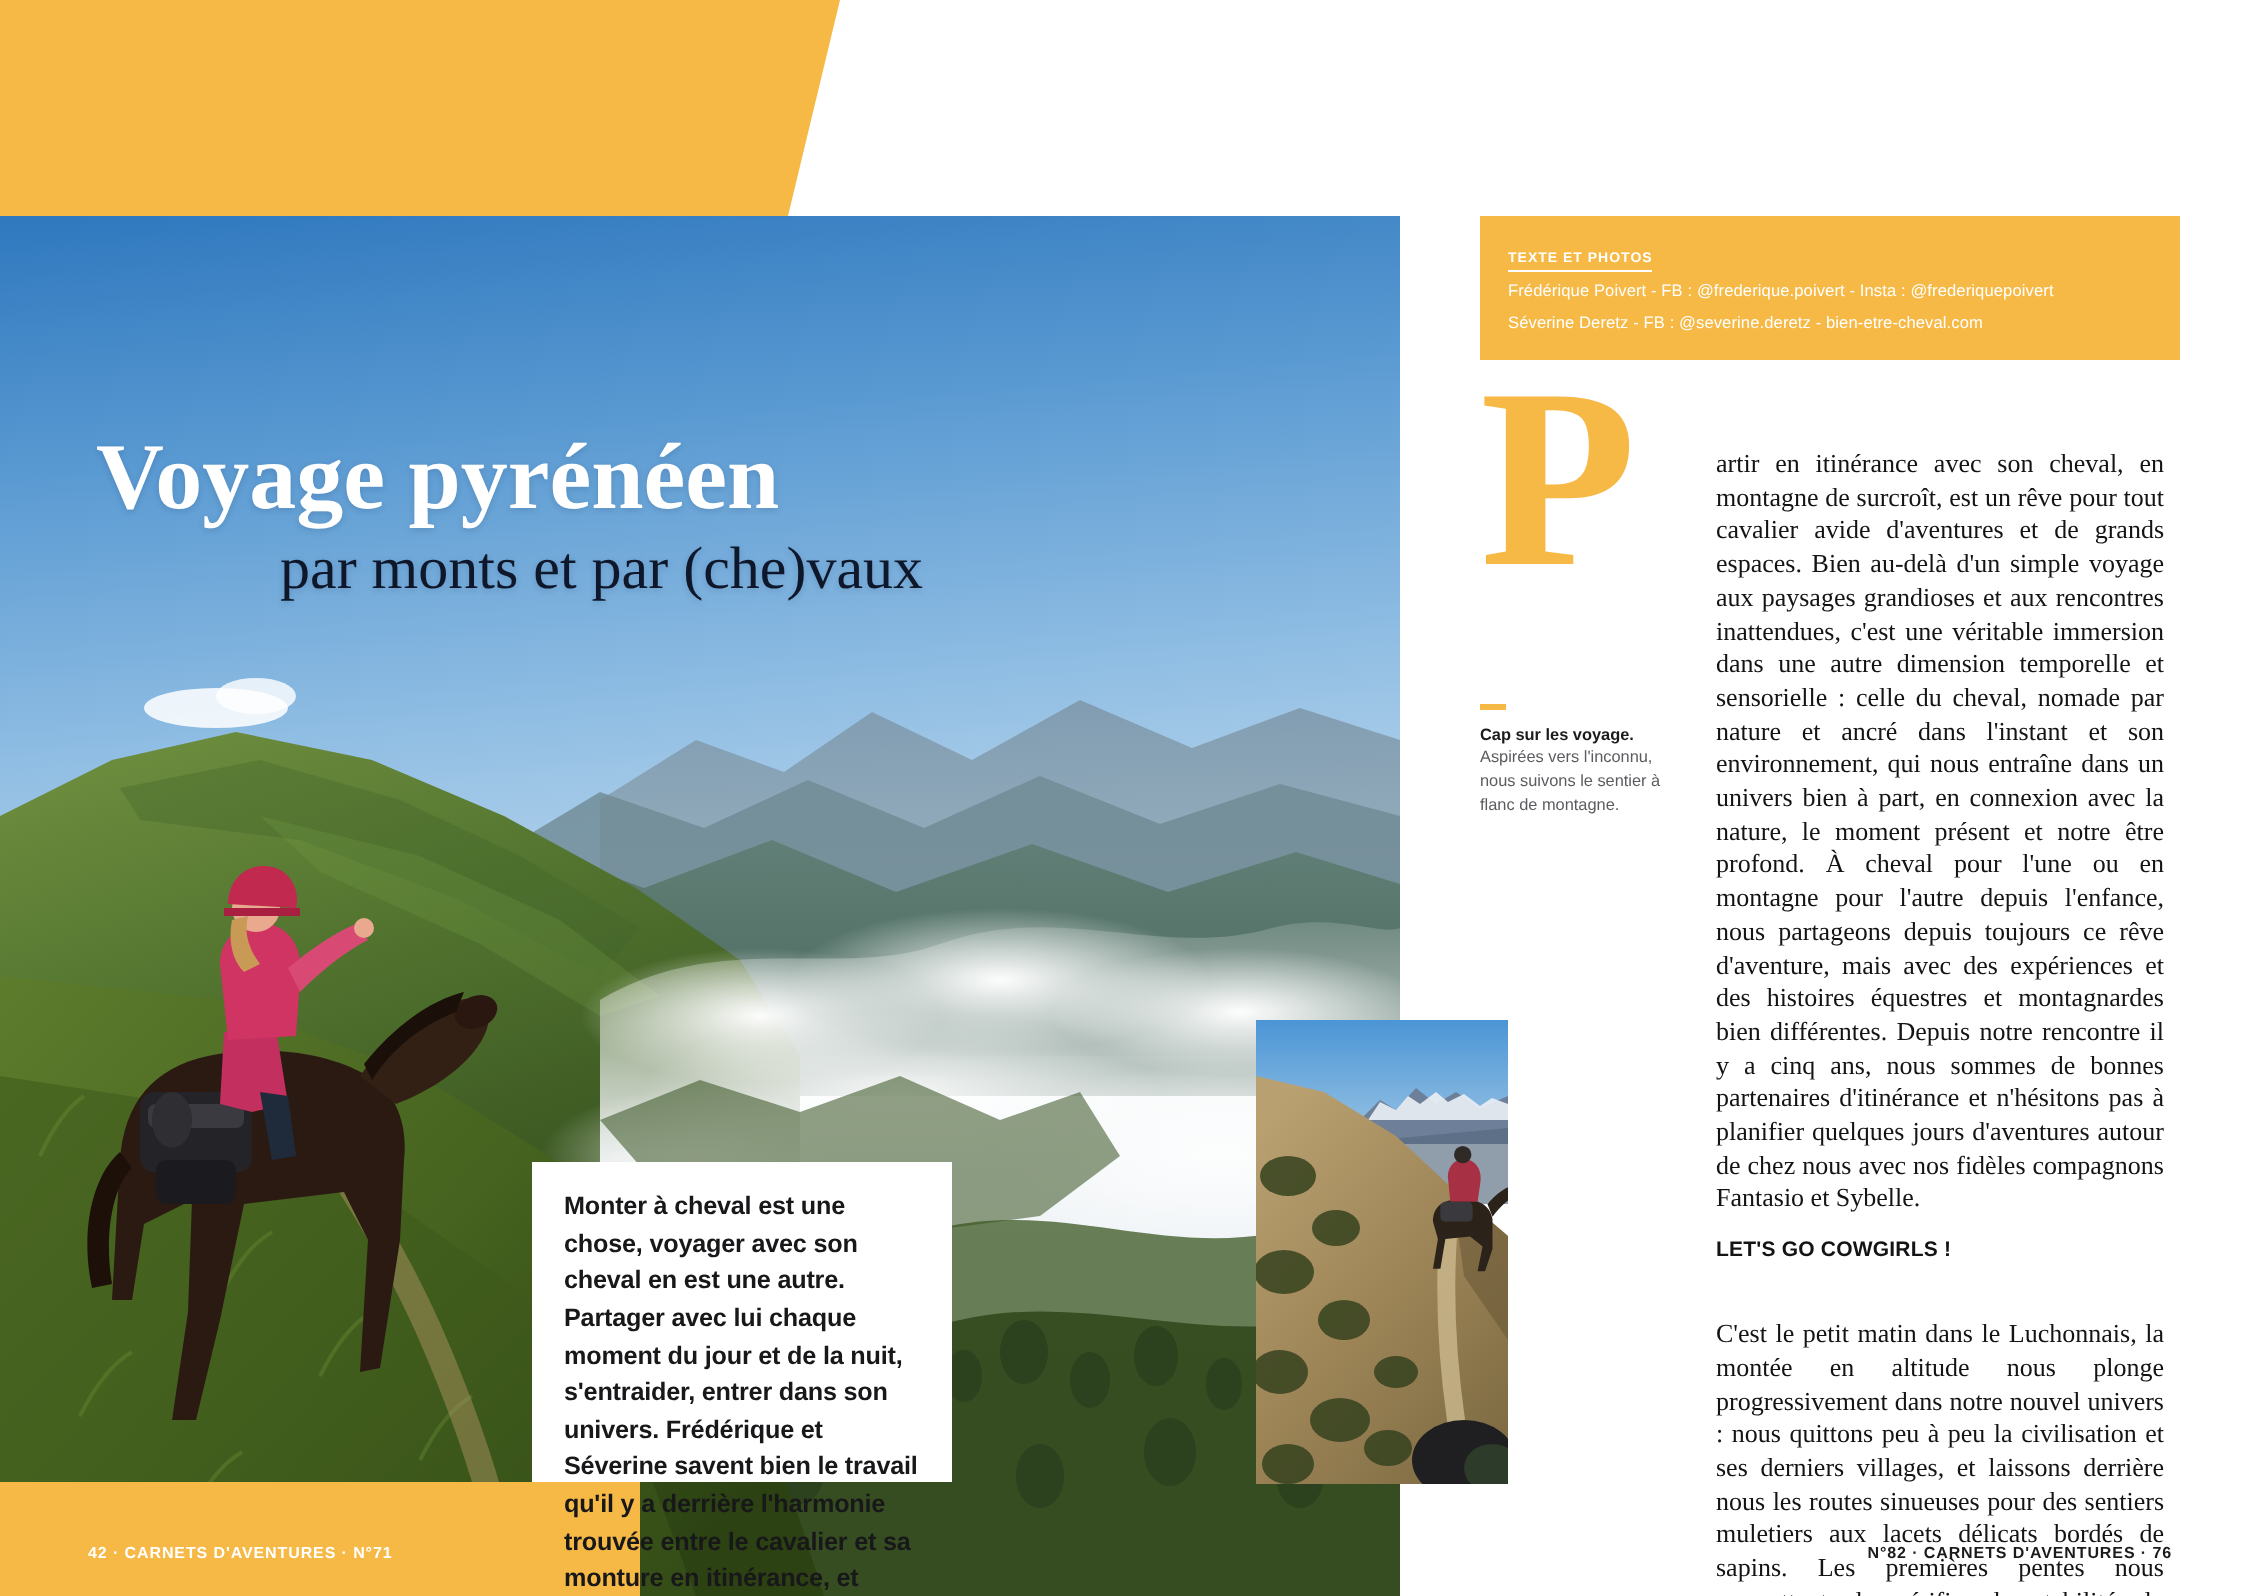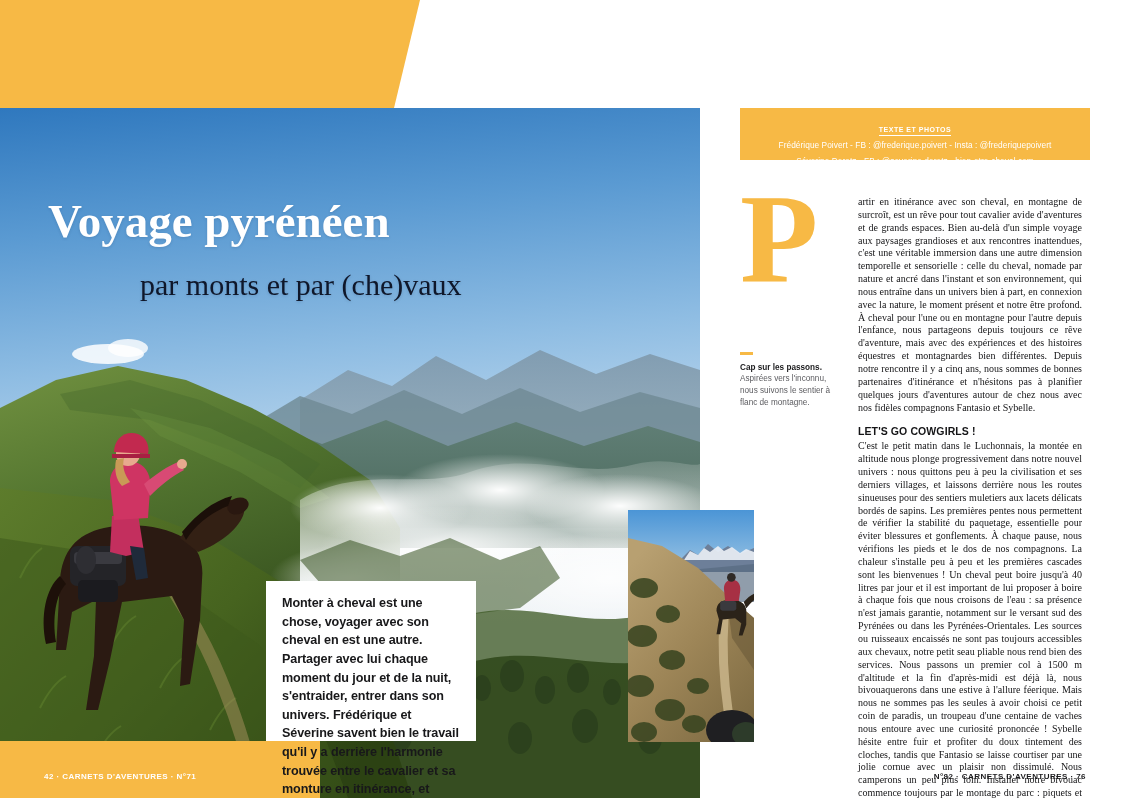--- a/index.html
+++ b/index.html
@@ -47,21 +47,21 @@
     color: #ffffff;
     padding: 0 4px 2px 2px;
   }
   .kicker-underline {
     position: absolute; left: 0; bottom: -1px;
     width: 100%; height: 7px;
     background: #f7b945;
     z-index: -1;
   }
   .title-main {
-    position: absolute; left: 48px; top: 197px;
+    position: absolute; left: 48px; top: 215px;
     font-family: "Liberation Serif", serif;
     font-weight: bold;
     font-size: 47px;
     line-height: 1.04;
     color: #ffffff;
     z-index: 6;
     text-shadow: 0 1px 3px rgba(20,50,90,.18);
   }
   .title-sub {
     position: absolute; left: 140px; top: 268px;
@@ -120,24 +120,23 @@
     font-weight: bold;
     font-size: 8px;
     letter-spacing: .45px;
     color: #ffffff;
     z-index: 10;
   }
 
   
   .credits-box {
     position: absolute; left: 740px; top: 108px;
-    width: 350px; height: 52px;
+    width: 350px; height: 72px;
     background: #f7b945;
     padding: 10px 14px 0 14px;
-    text-align: center;
   }
   .credits-label {
     font-family: "Liberation Sans", sans-serif;
     font-weight: bold;
     font-size: 7px;
     letter-spacing: .5px;
     color: #ffffff;
     border-bottom: 1px solid #ffffff;
     display: inline-block;
     padding-bottom: 2px;
@@ -185,25 +184,26 @@
     position: absolute;
     left: -118px; top: -6px;
     font-family: "Liberation Serif", serif;
     font-weight: bold;
     font-size: 128px;
     line-height: .78;
     color: #f7b945;
   }
   .body-text {
     font-family: "Liberation Serif", serif;
-    font-size: 10px;
+    font-size: 13px;
     line-height: 1.285;
     color: #141416;
     text-align: justify;
     hyphens: auto;
+    margin-top: 28px;
     -webkit-hyphens: auto;
   }
   .section-head {
     font-family: "Liberation Sans", sans-serif;
     font-weight: bold;
     font-size: 10.5px;
     letter-spacing: .1px;
     color: #141416;
     margin: 11px 0 3px 0;
   }
@@ -424,21 +424,21 @@
 
   <div class="credits-box">
     <div class="credits-label">TEXTE ET PHOTOS</div>
     <div class="credits-line">Frédérique Poivert - FB : @frederique.poivert - Insta : @frederiquepoivert</div>
     <div class="credits-line">Séverine Deretz - FB : @severine.deretz - bien-etre-cheval.com</div>
   </div>
 
   <div class="caption-col">
     <div class="caption-block">
       <div class="caption-rule"></div>
-      <div class="caption-title">Cap sur les passons.</div>
+      <div class="caption-title">Cap sur les voyage.</div>
       <div class="caption-body">Aspirées vers l'inconnu, nous suivons le sentier à flanc de montagne.</div>
     </div>
   </div>
 
   <div class="article-col">
     <div class="dropcap">P</div>
     <p class="body-text">artir en itinérance avec son cheval, en montagne de surcroît, est un rêve pour tout cavalier avide d'aventures et de grands espaces. Bien au-delà d'un simple voyage aux paysages grandioses et aux rencontres inattendues, c'est une véritable immersion dans une autre dimension temporelle et sensorielle : celle du cheval, nomade par nature et ancré dans l'instant et son environnement, qui nous entraîne dans un univers bien à part, en connexion avec la nature, le moment présent et notre être profond. À cheval pour l'une ou en montagne pour l'autre depuis l'enfance, nous partageons depuis toujours ce rêve d'aventure, mais avec des expériences et des histoires équestres et montagnardes bien différentes. Depuis notre rencontre il y a cinq ans, nous sommes de bonnes partenaires d'itinérance et n'hésitons pas à planifier quelques jours d'aventures autour de chez nous avec nos fidèles compagnons Fantasio et Sybelle.</p>
     <h3 class="section-head">LET'S GO COWGIRLS !</h3>
     <p class="body-text">C'est le petit matin dans le Luchonnais, la montée en altitude nous plonge progressivement dans notre nouvel univers : nous quittons peu à peu la civilisation et ses derniers villages, et laissons derrière nous les routes sinueuses pour des sentiers muletiers aux lacets délicats bordés de sapins. Les premières pentes nous permettent de vérifier la stabilité du paquetage, essentielle pour éviter blessures et gonflements. À chaque pause, nous vérifions les pieds et le dos de nos compagnons. La chaleur s'installe peu à peu et les premières cascades sont les bienvenues ! Un cheval peut boire jusqu'à 40 litres par jour et il est important de lui proposer à boire à chaque fois que nous croisons de l'eau : sa présence n'est jamais garantie, notamment sur le versant sud des Pyrénées ou dans les Pyrénées-Orientales. Les sources ou ruisseaux encaissés ne sont pas toujours accessibles aux chevaux, notre petit seau pliable nous rend bien des services. Nous passons un premier col à 1500 m d'altitude et la fin d'après-midi est déjà là, nous bivouaquerons dans une estive à l'allure féerique. Mais nous ne sommes pas les seules à avoir choisi ce petit coin de paradis, un troupeau d'une centaine de vaches nous entoure avec une curiosité prononcée ! Sybelle hésite entre fuir et profiter du doux tintement des cloches, tandis que Fantasio se laisse courtiser par une jolie cornue avec un plaisir non dissimulé. Nous camperons un peu plus loin. Installer notre bivouac commence toujours par le montage du parc : piquets et rubans de clôture nous permettent de libérer les chevaux et de les séparer de leurs copines entreprenantes. Encolure haute, oreilles pointées, Sybelle surveille ces drôles de bêtes à cornes, pendant que Fantasio s'ébroue et profite de l'herbe d'estive ! Nous électrifions le parc avant la tombée de la nuit. Bivouaquer avec son cheval est l'un des moments les plus forts de l'aventure ; la lumière du soir, la douceur du silence, la respiration des chevaux qui broutent à deux pas des tentes... Mémoires enfouies de nos ancêtres nomades ?</p>
   </div>

